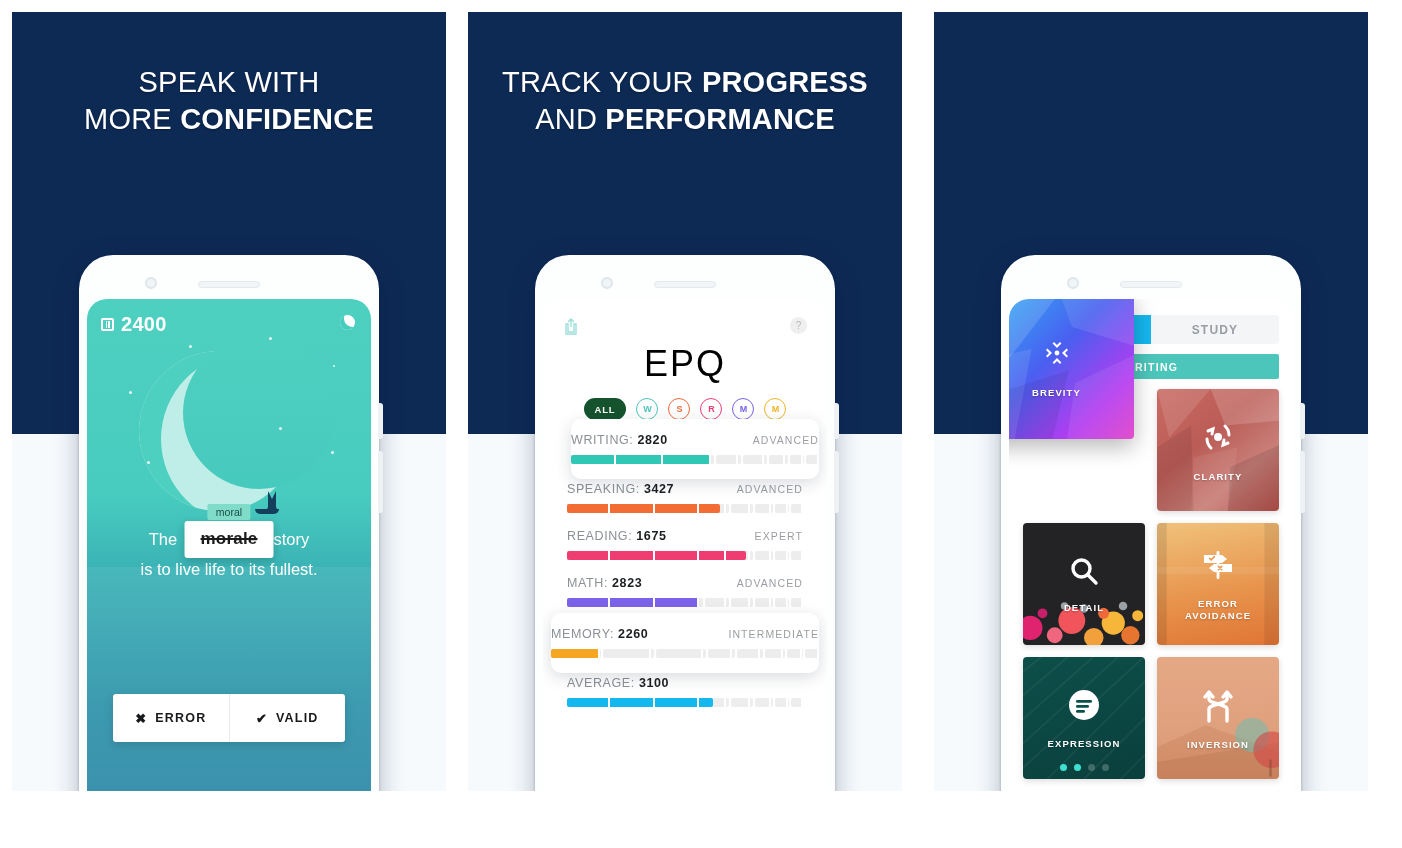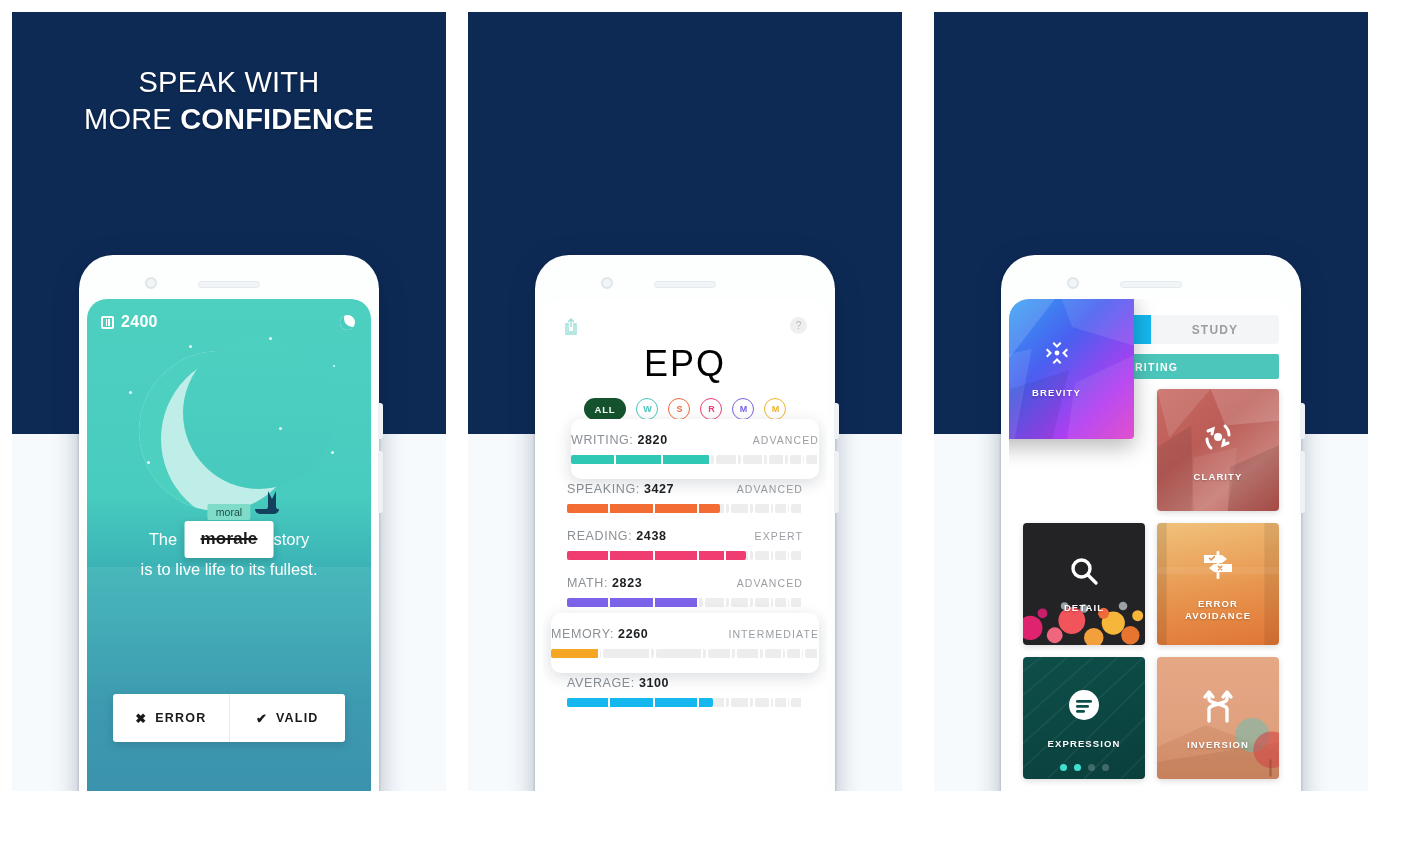--- a/index.html
+++ b/index.html
@@ -58,21 +58,21 @@
     background:linear-gradient(180deg,#4ed0c0 0%,#47cabe 100%);}
   .star{position:absolute;background:rgba(255,255,255,.85);border-radius:50%;}
   .boat{position:absolute;left:180px;top:192px;width:0;height:0;}
   .boat .sail{position:absolute;left:0;top:0;width:0;height:0;
     border-left:9px solid transparent;border-right:0 solid transparent;border-bottom:18px solid #14405e;}
   .boat .sail2{position:absolute;left:1px;top:0;width:0;height:0;
     border-right:9px solid transparent;border-bottom:18px solid #14405e;}
   .boat .hull{position:absolute;left:-12px;top:18px;width:24px;height:5px;border-radius:0 0 8px 8px;background:#14405e;}
 
   .score-pill{position:absolute;left:14px;top:14px;display:flex;align-items:center;gap:7px;
-    color:#ffffff;font-size:16px;font-weight:700;letter-spacing:.3px;}
+    color:#ffffff;font-size:20px;font-weight:700;letter-spacing:.3px;}
   .score-ic{width:13px;height:13px;border:2px solid #fff;border-radius:2px;box-sizing:border-box;
     display:flex;align-items:center;justify-content:center;}
   .score-ic i{display:block;width:1.5px;height:7px;background:#fff;margin:0 .5px;}
   .night-ic{position:absolute;right:16px;top:16px;width:15px;height:15px;border-radius:50%;
     background:#ffffff;box-shadow:5px -4px 0 -1px rgba(72,204,191,1) inset;}
 
   .story{position:absolute;left:16px;right:16px;top:225px;text-align:center;color:#ffffff;
     font-size:16.5px;line-height:30px;font-weight:400;}
   .correction{position:absolute;left:50%;transform:translateX(-50%);top:222px;
     background:#ffffff;border-radius:3px;padding:8px 16px 9px;box-shadow:0 3px 8px rgba(0,0,0,.18);}
@@ -219,20 +219,24 @@
           </div>
         </div>
       </div>
     </div>
   </div>
 
   <div class="panel" id="panel-2">
     <div class="panel-navy"></div>
     <div class="panel-light"></div>
 
+    <div class="headline">
+      <span>TRACK YOUR </span><b>PROGRESS</b><br>
+      <span>AND </span><b>PERFORMANCE</b>
+    </div>
 
     <div class="phone">
       <div class="cam"></div>
       <div class="speaker"></div>
       <div class="btn-side a"></div>
       <div class="btn-side b"></div>
 
       <div class="screen">
         <div class="epq">
           <div class="epq-top">
@@ -317,21 +321,21 @@
                     <span style="flex: 12 1 0%;"></span>
                     <span style="flex: 11 1 0%;"></span>
                     <span style="flex: 9 1 0%;"></span>
                     <span style="flex: 7 1 0%;"></span>
                     <span style="flex: 6 1 0%;"></span>
                   </div>
                 </div>
               </div>
               <div class="skill" style="position: absolute; left: 0px; right: 0px; top: 100px;">
                 <div class="skill-row">
-                  <div class="skill-name"><span>READING:</span> <b>2438</b></div>
+                  <div class="skill-name"><span>READING:</span> <b>1675</b></div>
                   <div class="skill-level">EXPERT</div>
                 </div>
                 <div class="bar">
                   <div class="seg" style="flex: 22 1 0%;"></div>
                   <div class="seg" style="flex: 22 1 0%;"></div>
                   <div class="seg" style="flex: 22 1 0%;"></div>
                   <div class="seg" style="flex: 12 1 0%;"></div>
                   <div class="seg" style="flex: 11 1 0%;"></div>
                   <div class="seg" style="flex: 9 1 0%;"></div>
                   <div class="seg" style="flex: 7 1 0%;"></div>

